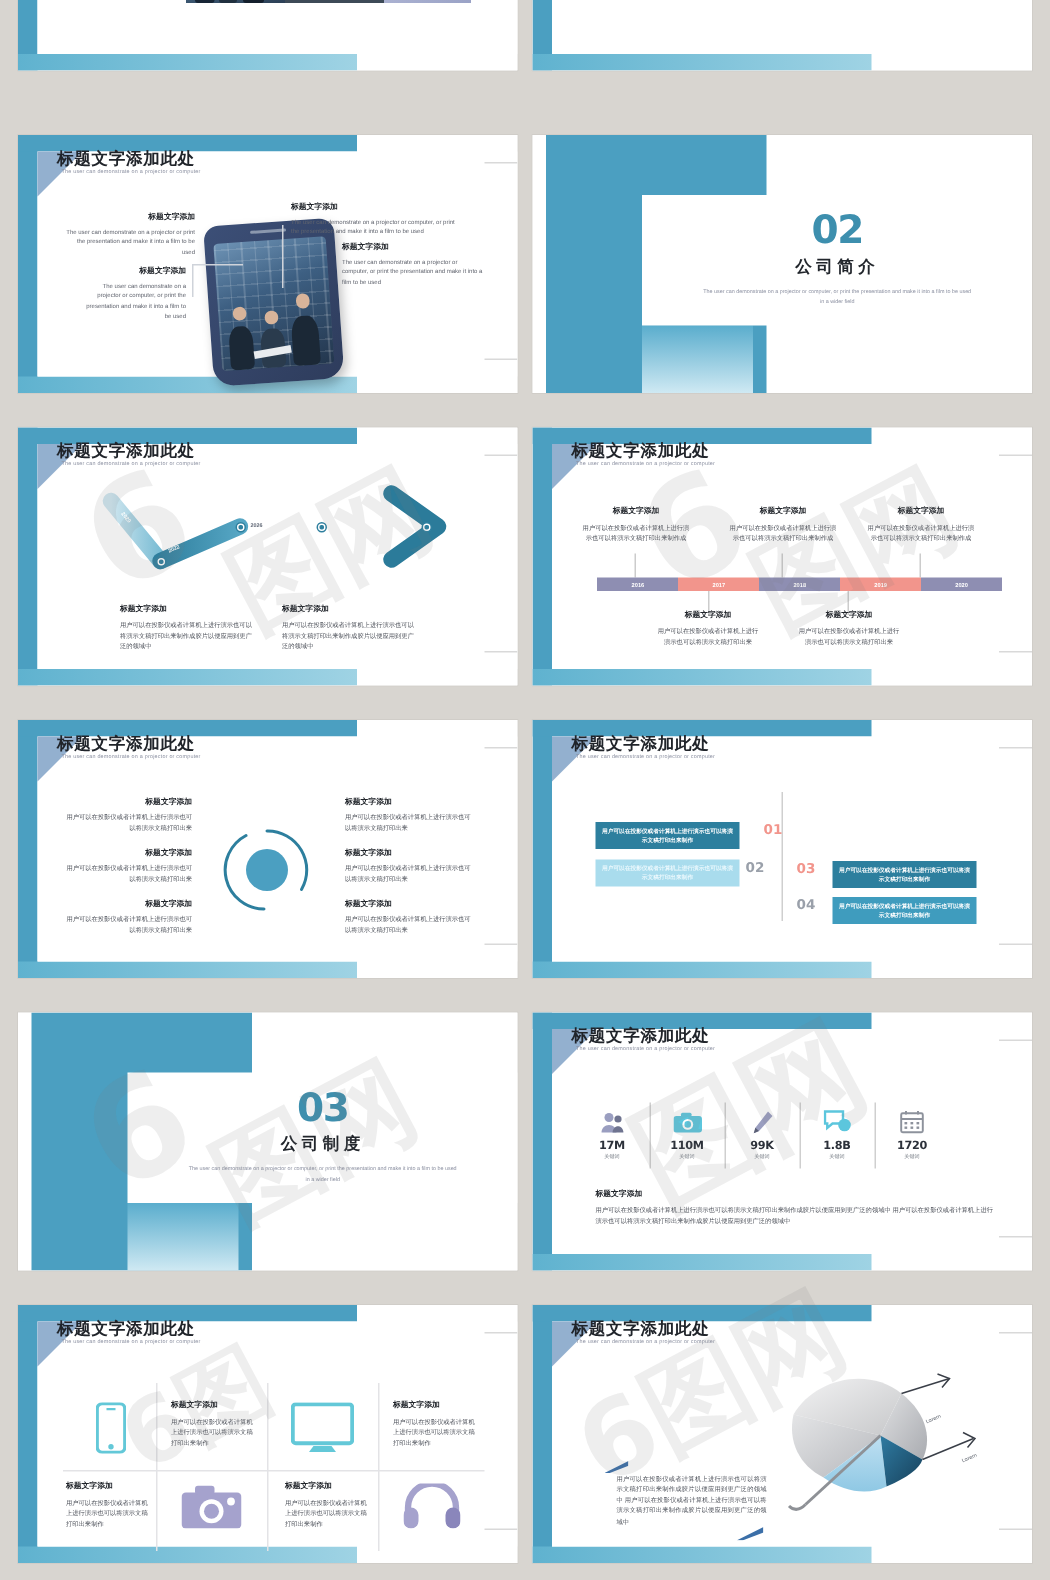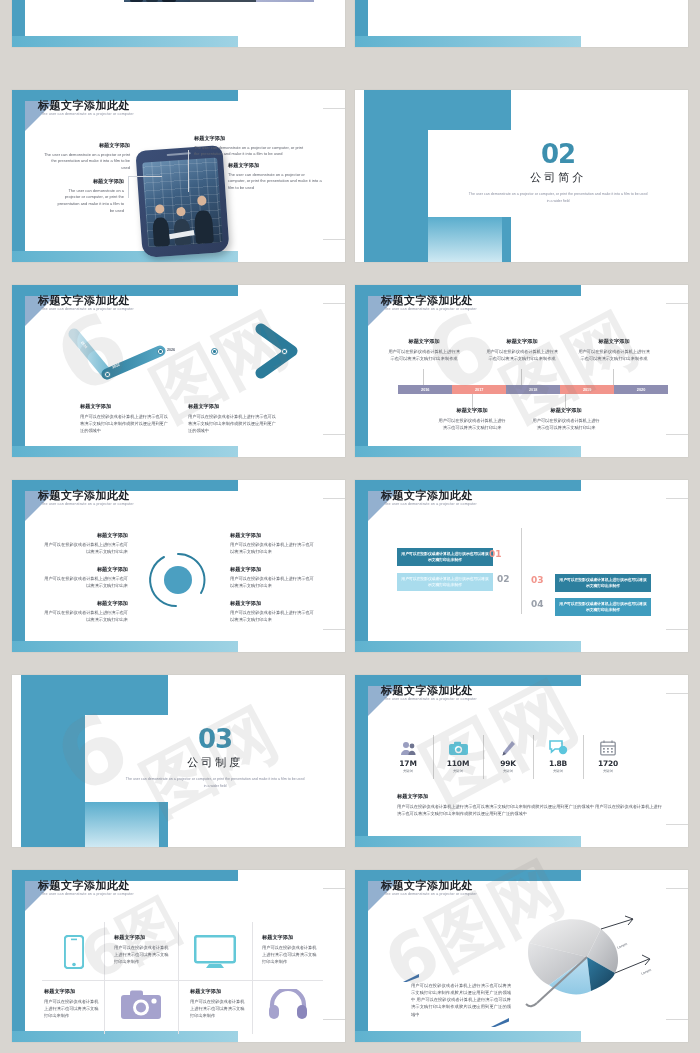--- a/index.html
+++ b/index.html
@@ -107,21 +107,21 @@
     background: #fff;
     display: flex; flex-direction: column;
     align-items: center; justify-content: center;
   }
   .sec .num {
     font-size: 26px; font-weight: 800; color: #3d8fae;
     letter-spacing: -1px; line-height: .95;
     font-family: "DejaVu Sans", sans-serif;
   }
   .sec .cn {
-    font-size: 11px; font-weight: 400; color: #22262c;
+    font-size: 11px; font-weight: 700; color: #22262c;
     letter-spacing: 3px; margin-top: 3px;
   }
   .sec .en {
     font-size: 3.6px; color: #8a8fa0; text-align: center;
     line-height: 1.9; margin-top: 6px; width: 70%;
   }
 
   
   .phone-wrap { position: absolute; left: 38%; top: 34%; width: 26%; height: 62%; }
   .phone {
@@ -509,21 +509,21 @@
       <div class="rule-r" style="bottom:22px; width:22px;"></div>
     </div>
     <div class="s-title">标题文字添加此处</div>
     <div class="s-sub">The user can demonstrate on a projector or computer</div>
 
     <div class="vdiv" style="left:166px; top:48px; height:86px;"></div>
 
     <div class="nbar" style="left:42px;  top:68px; width:96px; height:18px; background:#2d7f9e;">
       <span>用户可以在投影仪或者计算机上进行演示也可以将演示文稿打印出来制作</span>
     </div>
-    <div class="nnum" style="left:134px; top:69px; color:#f2958c;">01</div>
+    <div class="nnum" style="left:154px; top:69px; color:#f2958c;">01</div>
 
     <div class="nbar" style="left:42px;  top:93px; width:96px; height:18px; background:#a9dced; color:#eaf8fd;">
       <span>用户可以在投影仪或者计算机上进行演示也可以将演示文稿打印出来制作</span>
     </div>
     <div class="nnum" style="left:142px; top:94px; color:#9aa0aa;">02</div>
 
     <div class="nnum" style="left:176px; top:95px; color:#f2958c;">03</div>
     <div class="nbar" style="left:200px; top:94px; width:96px; height:18px; background:#2d7f9e;">
       <span>用户可以在投影仪或者计算机上进行演示也可以将演示文稿打印出来制作</span>
     </div>

